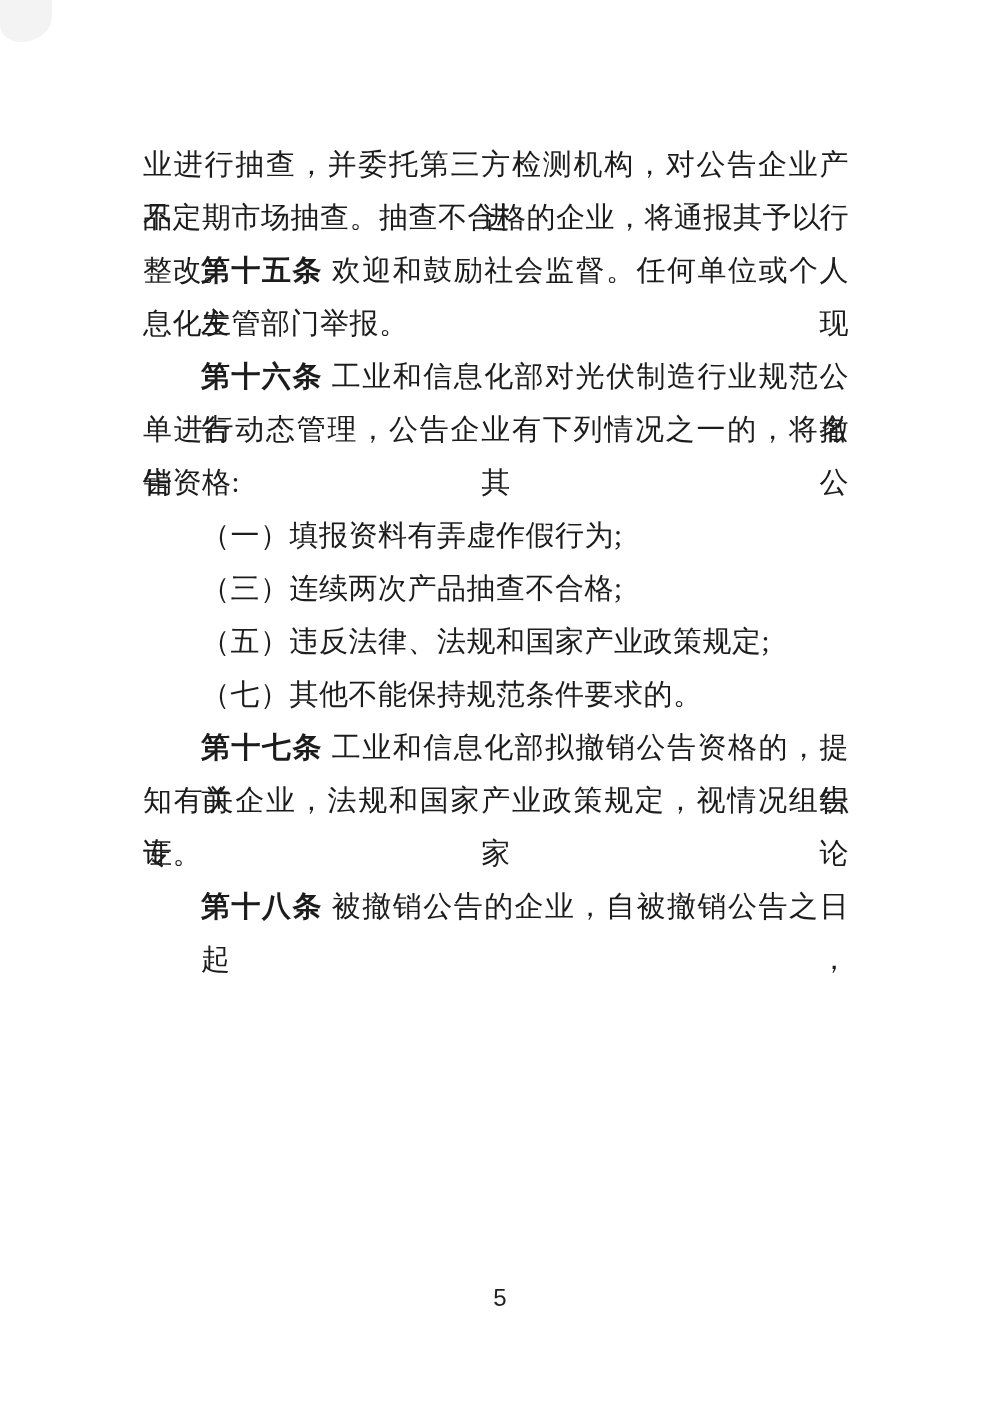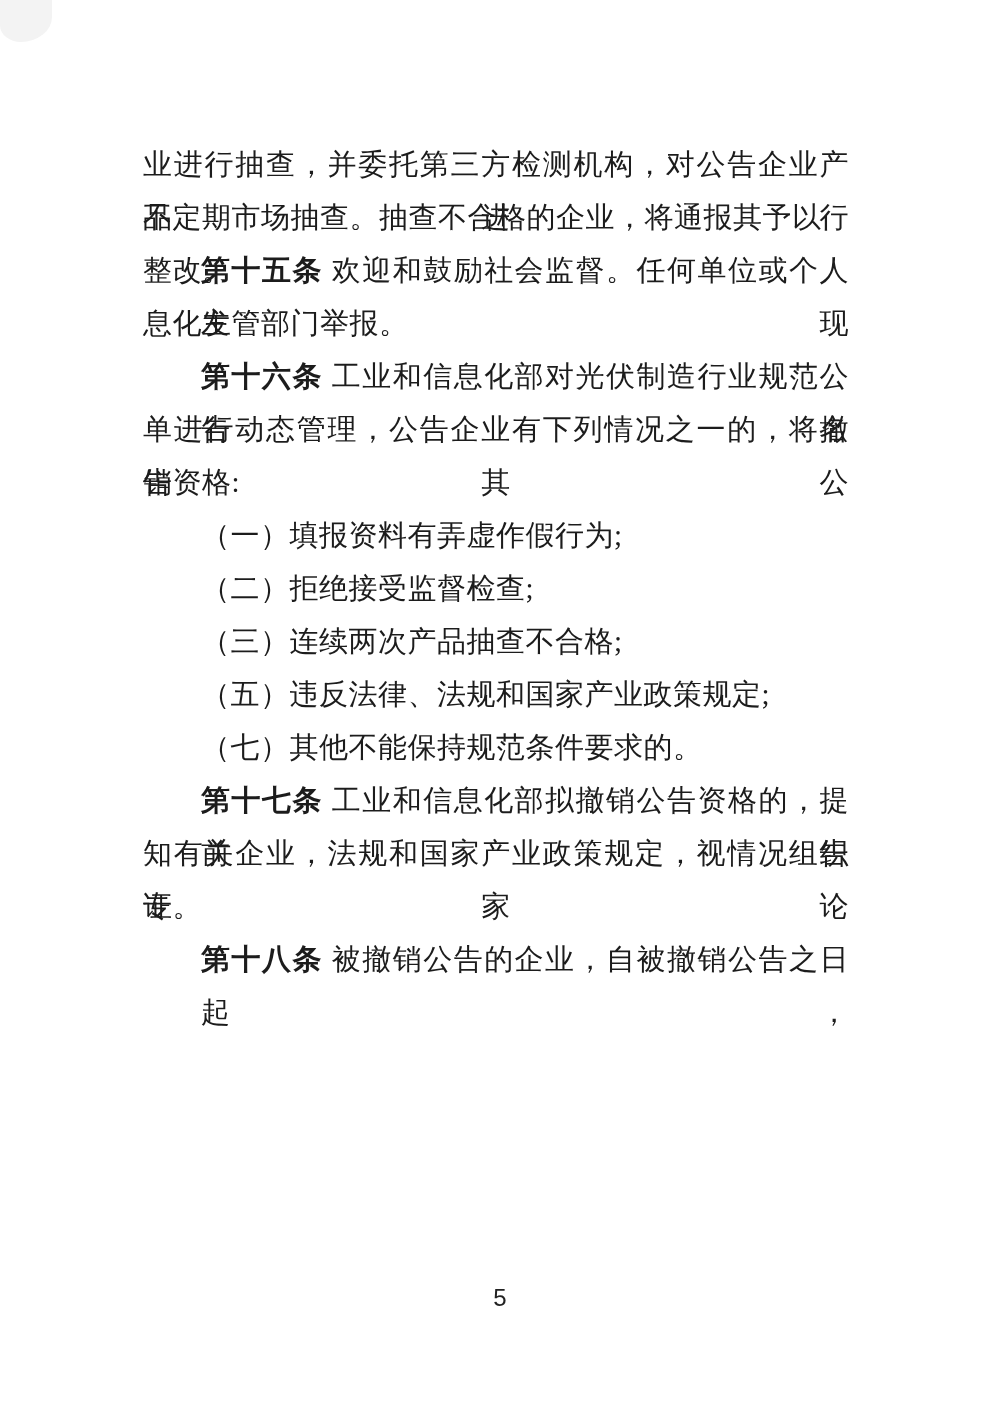--- a/index.html
+++ b/index.html
@@ -71,21 +71,20 @@
 
   <div class="content">
     <div class="line justify"><span>业进行抽查，并委托第三方检测机构，对公告企业产品进行</span></div>
     <div class="line"><span>不定期市场抽查。抽查不合格的企业，将通报其予以整改。</span></div>
     <div class="line justify indent"><span class="art">第十五条</span><span> 欢迎和鼓励社会监督。任何单位或个人发现</span></div>
     <div class="line"><span>息化主管部门举报。</span></div>
     <div class="line justify indent"><span class="art">第十六条</span><span> 工业和信息化部对光伏制造行业规范公告名</span></div>
     <div class="line justify"><span>单进行动态管理，公告企业有下列情况之一的，将撤销其公</span></div>
     <div class="line"><span>告资格:</span></div>
     <div class="line indent"><span>（一）填报资料有弄虚作假行为;</span></div>
-    <div class="line indent"><span>（二）拒绝接受监督检查;</span></div>
     <div class="line indent"><span>（三）连续两次产品抽查不合格;</span></div>
     <div class="line indent"><span>（五）违反法律、法规和国家产业政策规定;</span></div>
     <div class="line indent"><span>（七）其他不能保持规范条件要求的。</span></div>
     <div class="line justify indent"><span class="art">第十七条</span><span> 工业和信息化部拟撤销公告资格的，提前告</span></div>
     <div class="line justify"><span>知有关企业，法规和国家产业政策规定，视情况组织专家论</span></div>
     <div class="line"><span>证。</span></div>
     <div class="line justify indent"><span class="art">第十八条</span><span> 被撤销公告的企业，自被撤销公告之日起，</span></div>
   </div>
 
   <div class="page-number">5</div>

